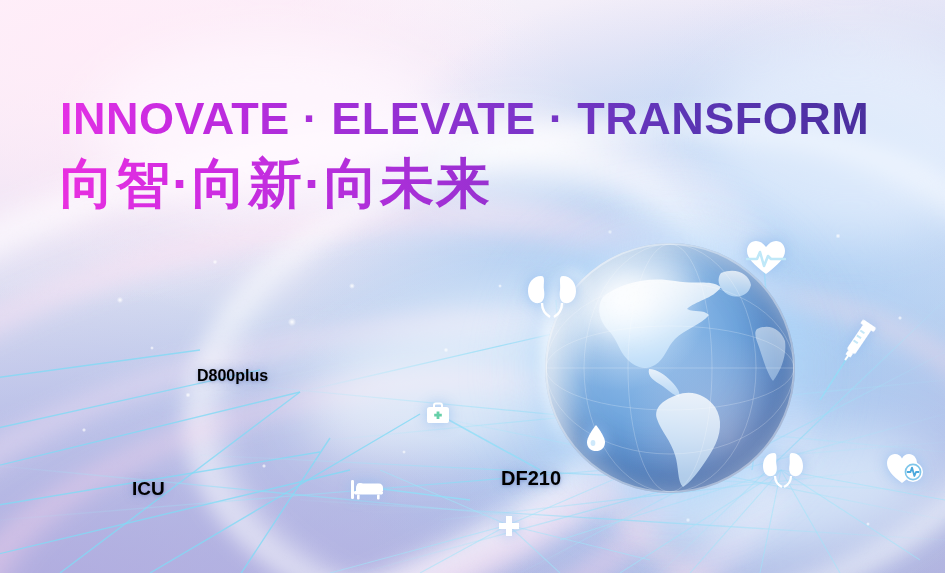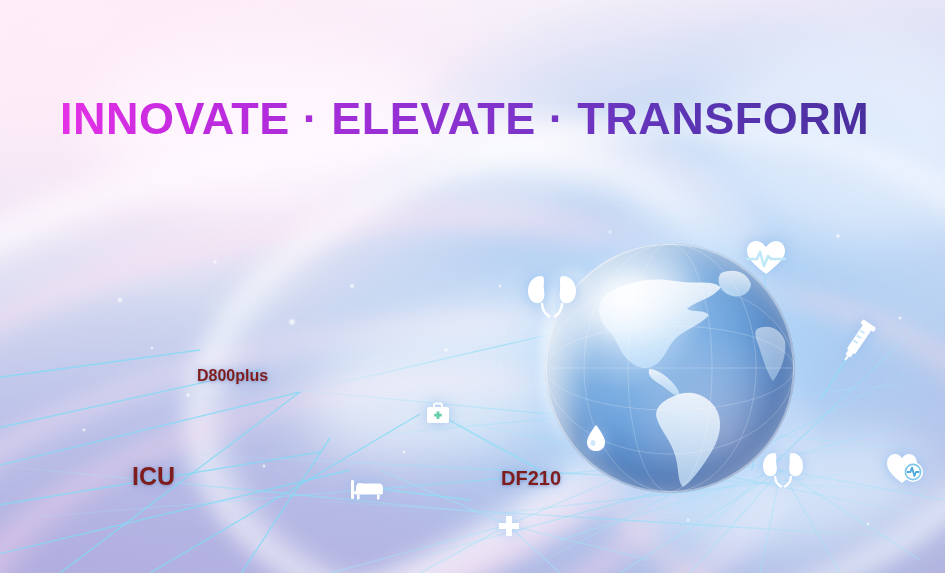--- a/index.html
+++ b/index.html
@@ -138,26 +138,26 @@
     margin-top:14px;
     font-size:54px; font-weight:bold; letter-spacing:2px; line-height:1.05;
     white-space:nowrap;
     background:linear-gradient(92deg,#e92fe0 0%,#cf2ce2 18%,#a92fd8 42%,#8733c9 64%,#6b35ba 84%,#5a34ad 100%);
     -webkit-background-clip:text; background-clip:text;
     color:transparent; -webkit-text-fill-color:transparent;
   }
 
   
   .plabel {
-    position:absolute; color:#7f1d1d; font-weight:bold;
+    position:absolute; color:#000000; font-weight:bold;
     text-shadow:0 0 10px rgba(120,150,220,.55), 0 1px 3px rgba(60,80,150,.35);
     white-space:nowrap;
   }
   #lab-d800 { left:197px; top:367px; font-size:16px; }
-  #lab-icu  { left:132px; top:462px; font-size:25px; }
+  #lab-icu  { left:132px; top:478px; font-size:19px; }
   #lab-df210{ left:501px; top:467px; font-size:20px; }
 
   
   .micon { position:absolute; color:#ffffff; filter:drop-shadow(0 0 7px rgba(150,190,240,.9)); }
   .micon svg { display:block; }
 </style>
 </head>
 <body>
 
 <div id="banner">
@@ -393,19 +393,20 @@
       <path d="M16 31 C6 23.5 1 17.5 1 11.2 C1 5.8 4.6 2 9 2 C12.2 2 14.6 3.8 16 6.4
                C17.4 3.8 19.8 2 23 2 C27.4 2 31 5.8 31 11.2 C31 17.5 26 23.5 16 31 Z"></path>
       <circle cx="27" cy="20" r="10" fill="#fff"></circle>
       <circle cx="27" cy="20" r="7.6" fill="none" stroke="#7fc6ea" stroke-width="1.6"></circle>
       <path d="M21.5 20 L24.5 20 L26 15.6 L28.4 24 L30 20 L32.6 20" stroke="#4aa8dc" stroke-width="1.8" fill="none" stroke-linejoin="round" stroke-linecap="round"></path>
     </svg>
   </div>
 
   <div id="headline-group">
     <div id="headline">INNOVATE · ELEVATE · TRANSFORM</div>
+    <div id="subheadline">向智·向新·向未来</div>
   </div>
 
   <div class="plabel" id="lab-d800">D800plus</div>
   <div class="plabel" id="lab-icu">ICU</div>
   <div class="plabel" id="lab-df210">DF210</div>
 
 </div>
 
 </body></html>

